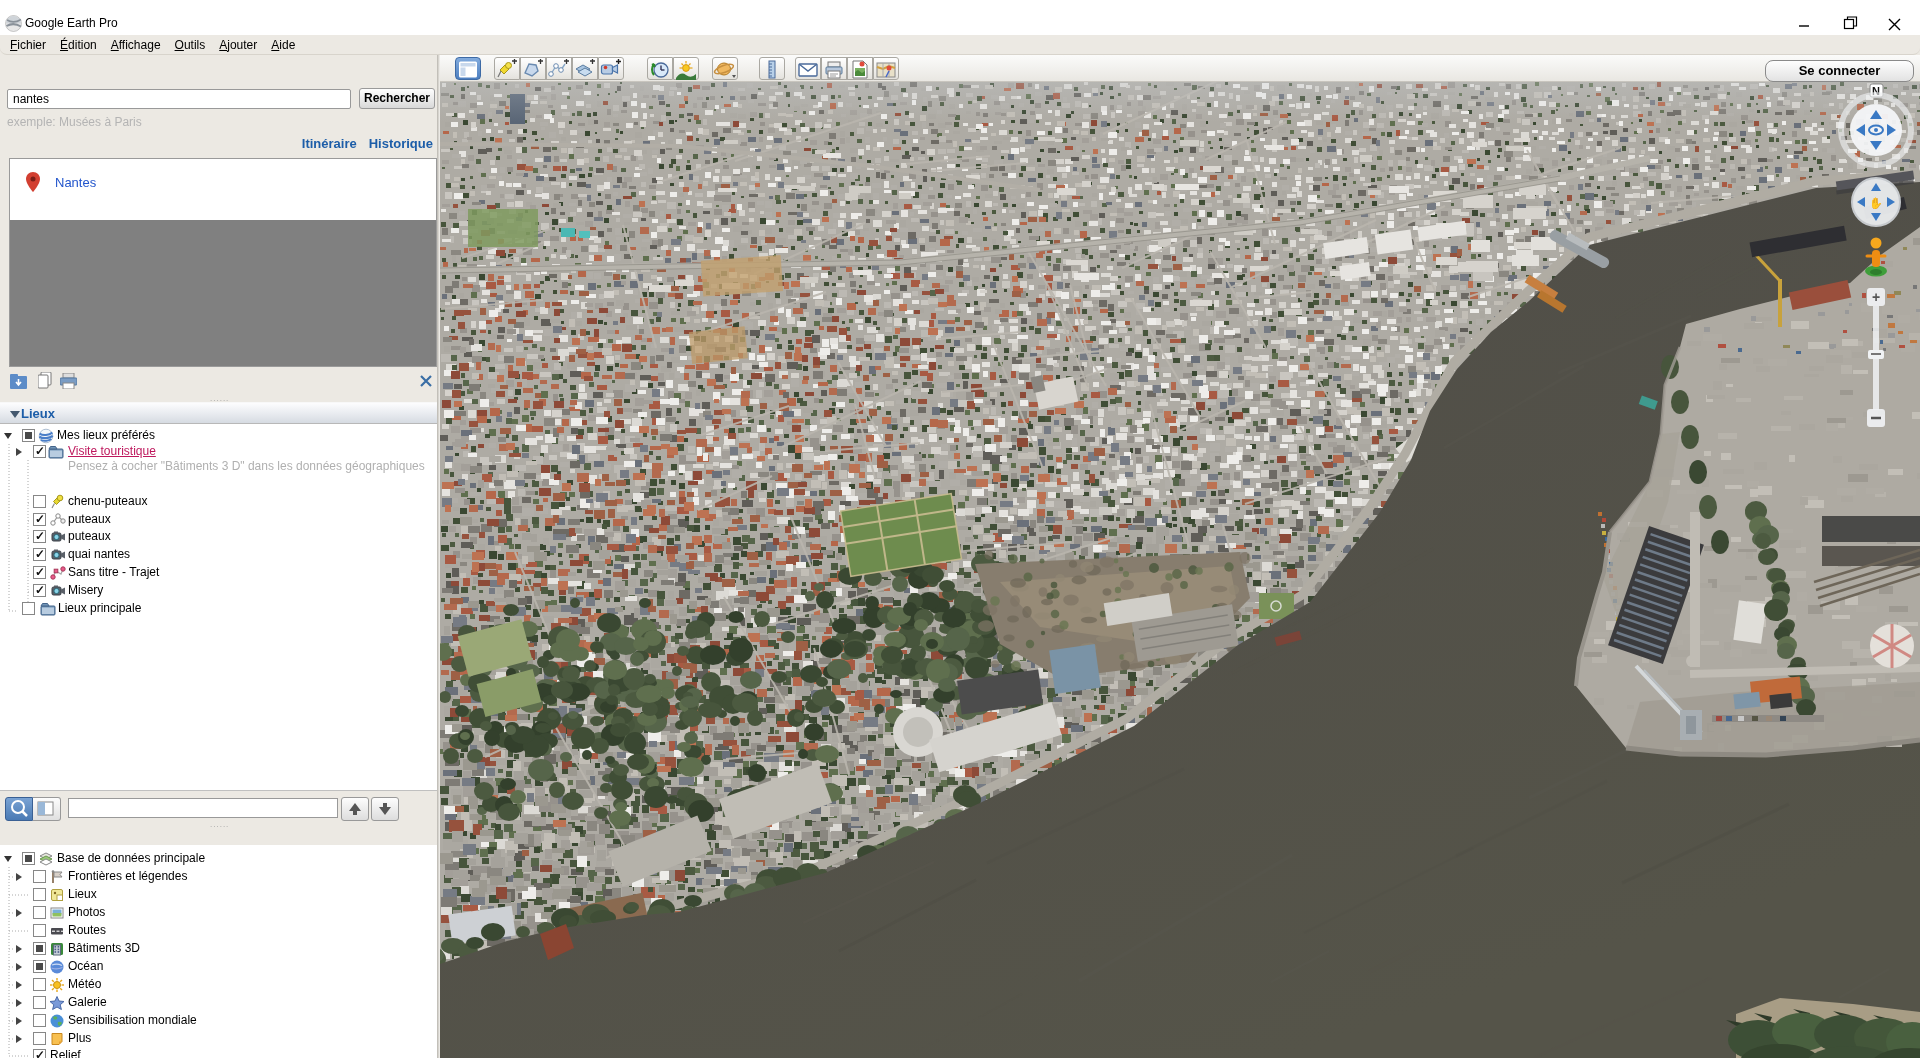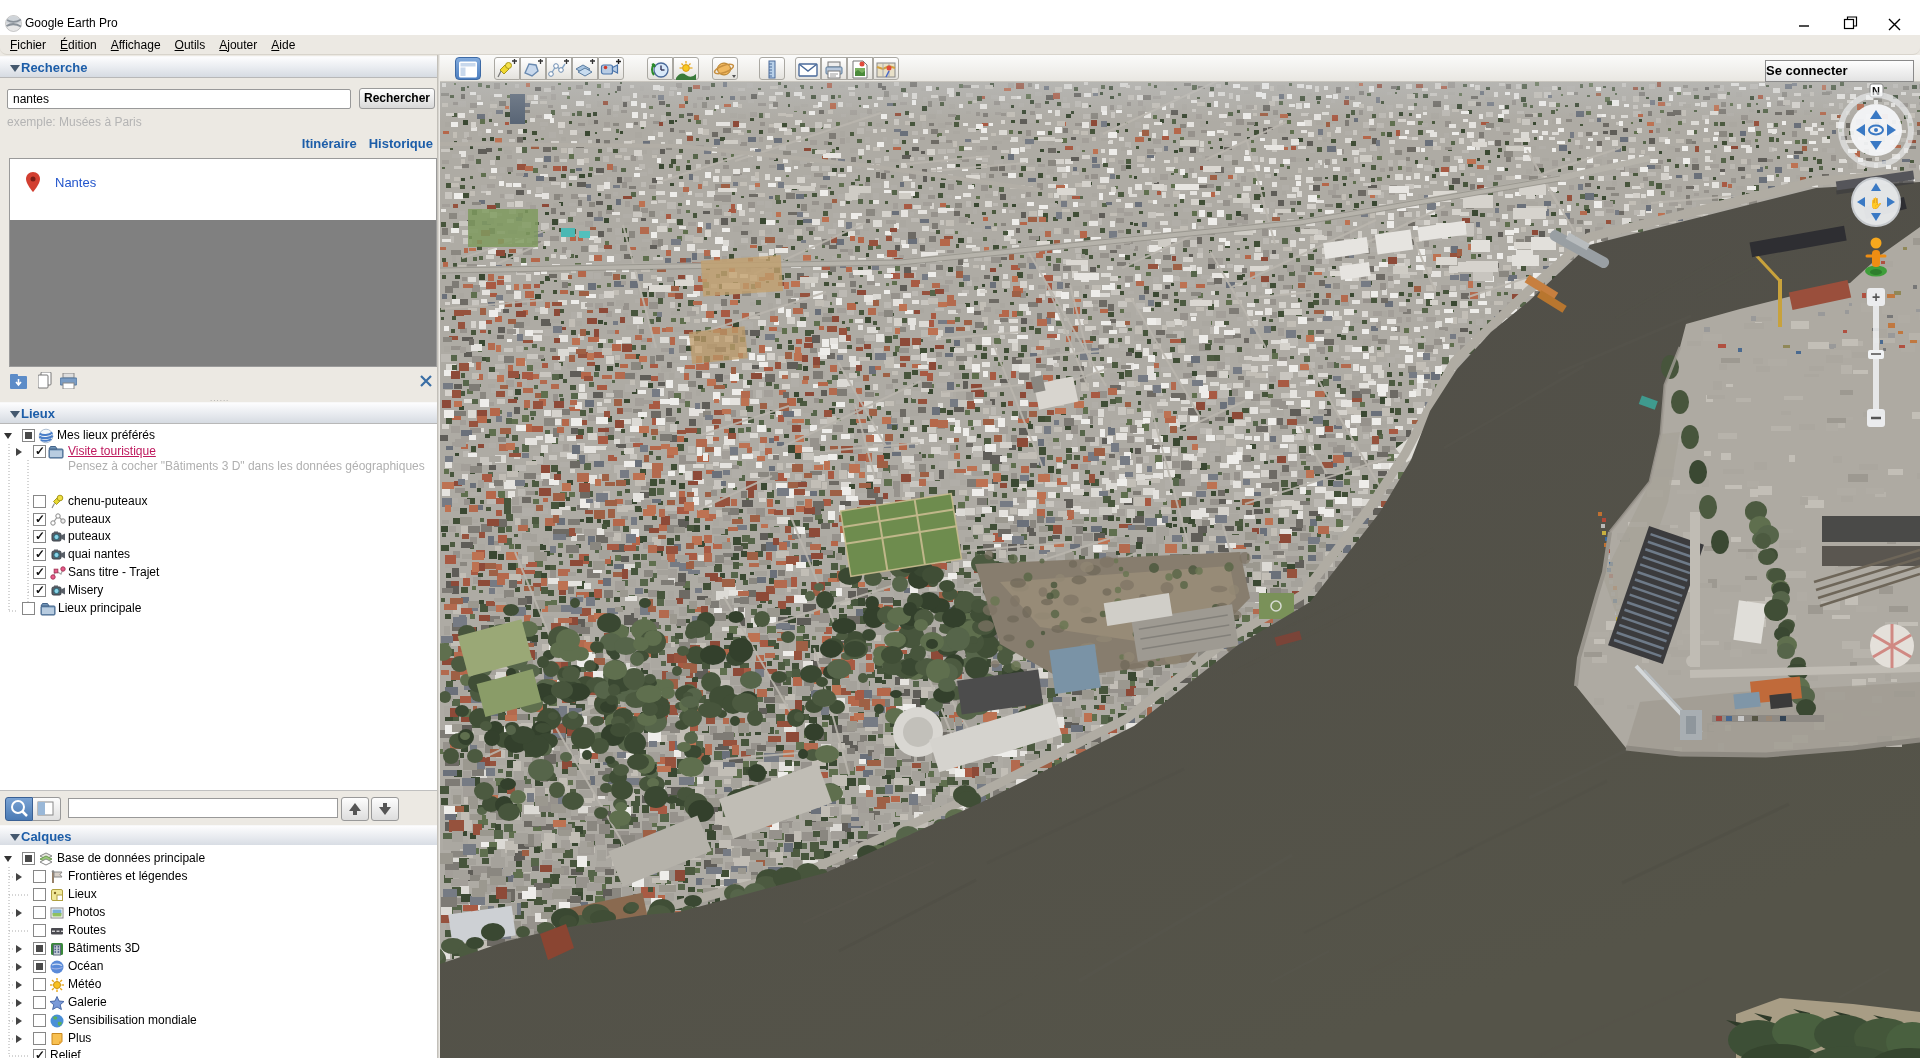--- a/index.html
+++ b/index.html
@@ -35,21 +35,21 @@
 .exp { position:absolute; width:0; height:0; }
 .exp.open { border-left:4px solid transparent; border-right:4px solid transparent; border-top:6px solid #333; }
 .exp.closed { border-top:4px solid transparent; border-bottom:4px solid transparent; border-left:6px solid #444; }
 #divider { position:absolute; left:437px; top:43px; width:3px; height:1015px; background:linear-gradient(90deg,#b8b5ae,#f5f3ef); }
 #toolbar { position:absolute; left:440px; top:43px; width:1480px; height:27px; background:linear-gradient(#fbfbfa,#e9e7e2); border-bottom:1px solid #c8c5be; }
 .tbtn { position:absolute; top:2px; width:26px; height:23px; background:linear-gradient(#ffffff,#e4e2dd); border:1px solid #aaa8a2; padding-top:1px; }
 .tbtn.first { border-radius:3px 0 0 3px; }
 .tbtn.last { border-radius:0 3px 3px 0; }
 .tbtn.solo { border-radius:3px; }
 .tbtn.blue { background:linear-gradient(#82abdd,#4d7fc0); border-color:#3d6aa5; border-radius:4px; }
-#seconnecter { position:absolute; left:1765px; top:48px; width:149px; height:22px; background:linear-gradient(#fefefe,#e2e2e2); border:1px solid #8a8a8a; border-radius:0; font-size:13px; font-weight:bold; line-height:20px; color:#000; }
+#seconnecter { position:absolute; left:1765px; top:48px; width:149px; height:22px; background:linear-gradient(#fefefe,#e2e2e2); border:1px solid #8a8a8a; border-radius:8px; text-align:center; font-size:13px; font-weight:bold; line-height:20px; color:#000; }
 #mapwrap { position:absolute; left:440px; top:70px; width:1480px; height:988px; overflow:hidden; }
 .winbtn { position:absolute; top:0; width:45px; height:23px; }
 </style></head>
 <body>
 <div id="win">
 <div id="titlebar">
   <svg style="position:absolute;left:5px;top:3px" width="17" height="17" viewBox="0 0 17 17">
     <circle cx="8.5" cy="8.5" r="8" fill="#e8e8e8" stroke="#999" stroke-width="0.5"></circle>
     <path d="M1,8.5 a7.5,7.5 0 0 1 15,0" fill="#cfd4d9"></path>
     <path d="M2,5 Q8.5,9 16,4.5" stroke="#8a929a" stroke-width="1.5" fill="none"></path>
@@ -64,24 +64,20 @@
         <path d="M20.5,7.5 v-2.5 h9 v9 h-2.5" fill="none" stroke="#000" stroke-width="1.2"></path>
       </svg>
   <svg class="winbtn" style="left:1872px" width="45" height="23">
         <path d="M17,7 L28,18 M28,7 L17,18" stroke="#000" stroke-width="1.4"></path>
       </svg>
 </div>
 <div id="menubar">
   <span style="margin-left:3px"><u>F</u>ichier</span><span><u>É</u>dition</span><span><u>A</u>ffichage</span><span><u>O</u>utils</span><span><u>A</u>jouter</span><span><u>A</u>ide</span>
 </div>
 <div id="sidebar">
-  <div class="phdr" style="top:1px">
-        <div class="tri"></div>
-        <div class="txt">Recherche</div>
-      </div>
   <div id="searchinput">nantes</div>
   <div id="btn-rech">Rechercher</div>
   <div id="exemple">exemple: Musées à Paris</div>
   <div id="itin"><span>Itinéraire</span><span>Historique</span></div>
   <div id="results">
     <div class="white"></div>
     <svg class="pin" viewBox="0 0 14 20">
           <path d="M7,0 C3,0 0,3 0,7 C0,12 7,20 7,20 C7,20 14,12 14,7 C14,3 11,0 7,0 Z" fill="#d23f31"></path>
           <circle cx="7" cy="7" r="2.5" fill="#7a1f18"></circle>
         </svg>
@@ -255,24 +251,20 @@
             <path d="M13,5 l6,8 h-4 v4 h-4 v-4 h-4 z" fill="#555"></path>
           </svg>
     </div>
     <div style="position:absolute;left:371px;top:5px;width:28px;height:24px;background:linear-gradient(#fdfdfd,#ddd);border:1px solid #999;border-radius:3px">
       <svg width="26" height="22">
             <path d="M13,17 l6,-8 h-4 v-4 h-4 v4 h-4 z" fill="#555"></path>
           </svg>
     </div>
   </div>
   <div style="position:absolute;left:210px;top:765px;font-size:8px;color:#999;letter-spacing:1px">......</div>
-  <div class="phdr" style="top:770px">
-        <div class="tri"></div>
-        <div class="txt">Calques</div>
-      </div>
   <div id="calques-panel">
 <svg width="437" height="225" style="position:absolute;left:0;top:0">
           <g stroke="#aaa" stroke-dasharray="1,2">
             <line x1="9" y1="22" x2="9" y2="211"></line>
             <line x1="9" y1="32" x2="14" y2="32"></line>
             <line x1="9" y1="50" x2="28" y2="50"></line>
             <line x1="9" y1="68" x2="14" y2="68"></line>
             <line x1="9" y1="86" x2="28" y2="86"></line>
             <line x1="9" y1="104" x2="14" y2="104"></line>
             <line x1="9" y1="122" x2="14" y2="122"></line>

